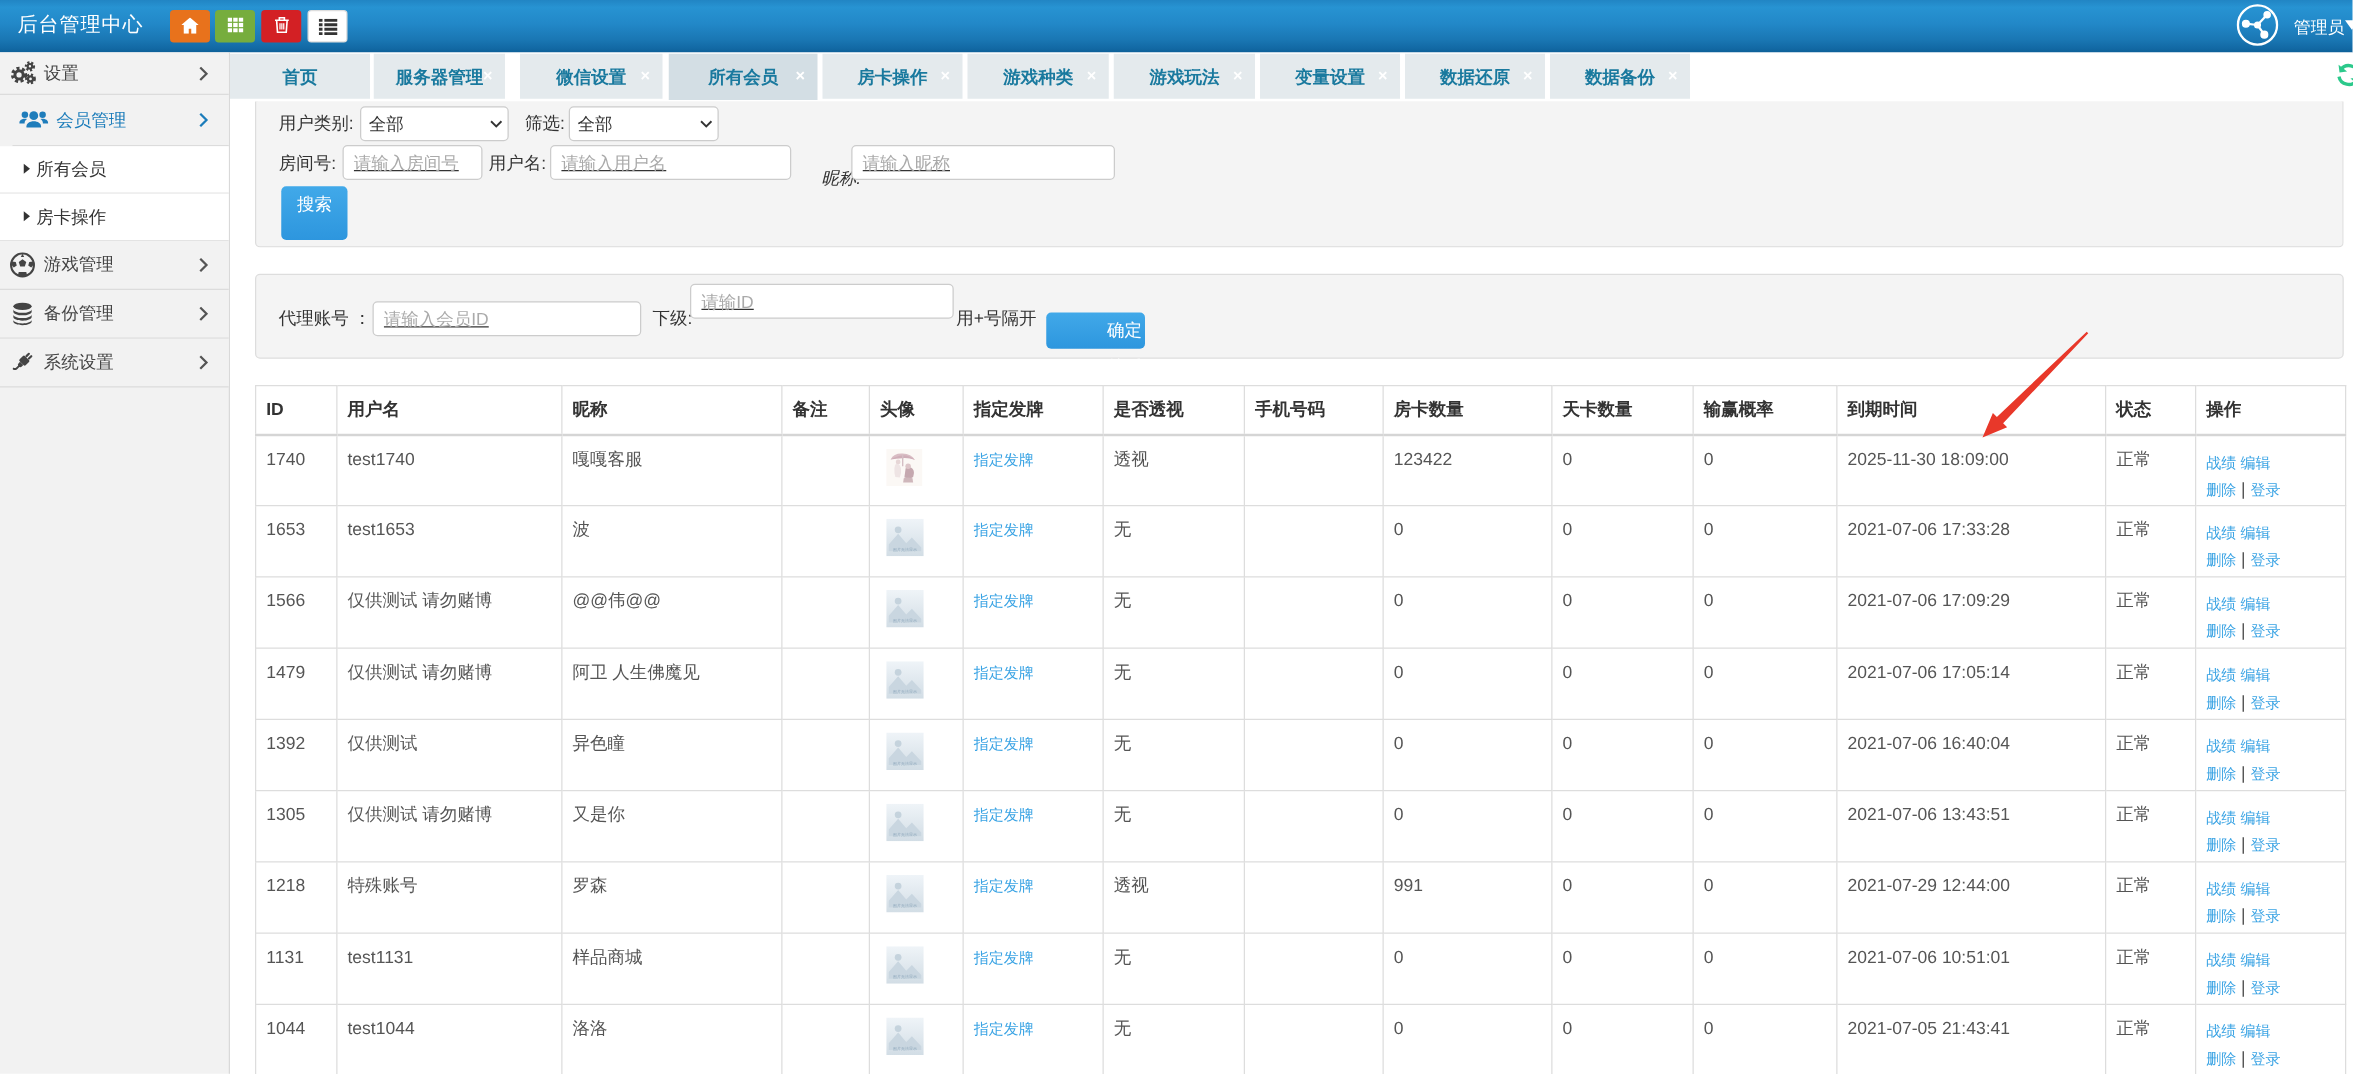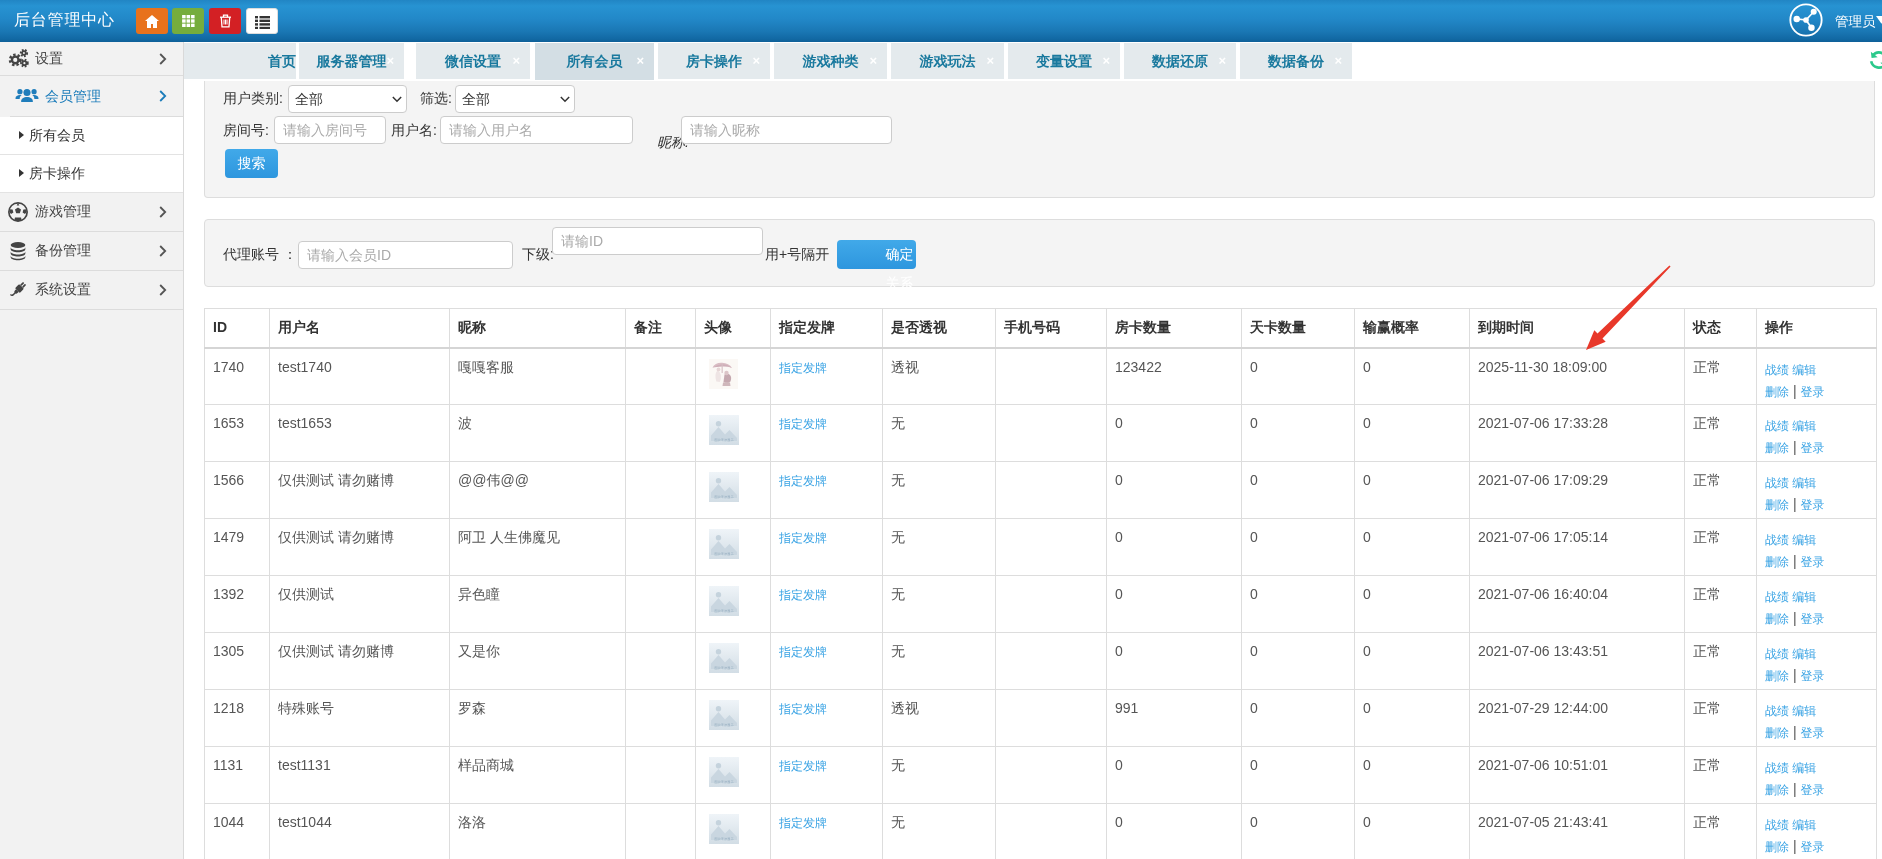--- a/index.html
+++ b/index.html
@@ -32,21 +32,21 @@
 .tab.active { background:#d3dee4; height:37px; }
 .tab .x { position:absolute; right:10px; top:0; color:#fff; font-weight:bold; font-size:13px; }
 #refreshico { position:absolute; left:1869px; top:50px; width:20px; height:20px; }
 
 
 #content { position:absolute; left:185px; top:80px; width:1697px; height:779px; background:#fff; }
 .panel { position:absolute; left:19px; width:1671px; background:#f4f4f4; border:1px solid #ddd; border-radius:4px; }
 #panel1 { top:1px; height:117px; border-top:none; border-radius:0 0 4px 4px; }
 #panel2 { top:139px; height:68px; }
 label.f { font-size:14px; color:#333; }
-input.f { height:28px; border:1px solid #ccc; border-radius:4px; font-size:14px; color:#333; padding:0 8px; background:#fff; outline:none; }
+input.f { height:28px; border:1px solid #ccc; border-radius:4px; font-size:14px; color:#333; padding:0 8px; background:#fff; outline:none;text-decoration:underline; }
 input.f::placeholder { color:#aaa; }
 select.f { height:28px; border:1px solid #ccc; border-radius:4px; font-size:14px; color:#333; padding:0 6px; background:#fff; outline:none;
   -webkit-appearance:none; appearance:none; }
 .caret { position:absolute; width:12px; height:8px; pointer-events:none; }
 .btn { display:inline-block; background:linear-gradient(180deg,#41a9e9 0%,#2d96de 100%); color:#fff; font-size:14px; border:none; border-radius:4px; text-align:center; }
 
 
 #tbl { position:absolute; left:19px; top:228px; width:1672px; border-collapse:collapse; table-layout:fixed; font-size:14px; color:#555; background:#fff; }
 #tbl th, #tbl td { border:1px solid #ddd; vertical-align:top; text-align:left; padding:10px 8px 0 8px; overflow:hidden; white-space:nowrap; }
 #tbl th { color:#333; font-weight:bold; height:39px; border-bottom:2px solid #d5d5d5; }
@@ -197,21 +197,21 @@
         </g>
       </svg>
     <span class="txt">系统设置</span>
       <svg class="chev" viewBox="0 0 8 12">
         <path d="M1.2 1l5 5-5 5" stroke="#555" stroke-width="1.8" fill="none"></path>
       </svg>
     </div>
 </div>
 
 <div id="tabstrip">
-  <div class="tab" style="left:0px;width:112px;text-align:right;">首页</div>
+  <div class="tab" style="left:0px;width:112px;">首页</div>
   <div class="tab" style="left:115px;width:105px;">服务器管理<span class="x">×</span></div>
   <div class="tab" style="left:232px;width:114px;">微信设置<span class="x">×</span></div>
   <div class="tab active" style="left:351px;width:119px;">所有会员<span class="x">×</span></div>
   <div class="tab" style="left:474px;width:112px;">房卡操作<span class="x">×</span></div>
   <div class="tab" style="left:590px;width:113px;">游戏种类<span class="x">×</span></div>
   <div class="tab" style="left:707px;width:113px;">游戏玩法<span class="x">×</span></div>
   <div class="tab" style="left:824px;width:112px;">变量设置<span class="x">×</span></div>
   <div class="tab" style="left:940px;width:112px;">数据还原<span class="x">×</span></div>
   <div class="tab" style="left:1056px;width:112px;">数据备份<span class="x">×</span></div>
 </div>
@@ -241,29 +241,29 @@
     </select>
     <svg class="caret" style="left:355px;top:15px;width:10px;height:7px;" viewBox="0 0 12 8">
         <path d="M1 1l5 5 5-5" stroke="#333" stroke-width="1.8" fill="none"></path>
       </svg>
     <label class="f abs" style="left:18px;top:41px;">房间号:</label>
     <input class="f abs" style="left: 69px; top: 35px; width: 112px;" placeholder="请输入房间号">
     <label class="f abs" style="left:186px;top:41px;">用户名:</label>
     <input class="f abs" style="left: 235px; top: 35px; width: 193px;" placeholder="请输入用户名">
     <label class="f abs" style="left:452px;top:53px;font-style:italic;">昵称:</label>
     <input class="f abs" style="left: 476px; top: 35px; width: 211px;" placeholder="请输入昵称">
-    <div class="btn abs" style="left:20px;top:68px;width:53px;height:29px;line-height:29px;">搜索</div>
+    <div class="btn abs" style="left:20px;top:68px;width:53px;height:43px;line-height:29px;">搜索</div>
   </div>
   <div class="panel" id="panel2">
     <label class="f abs" style="left:18px;top:26px;">代理账号 ：</label>
     <input class="f abs" style="left: 93px; top: 21px; width: 215px;" placeholder="请输入会员ID">
     <label class="f abs" style="left:317px;top:26px;">下级:</label>
     <input class="f abs" style="left: 347px; top: 7px; width: 211px;" placeholder="请输ID">
     <label class="f abs" style="left:560px;top:26px;">用+号隔开</label>
-    <div class="btn abs" style="left:632px;top:20px;width:79px;height:29px;line-height:29px;padding-left:46px;">确定关系</div>
+    <div class="btn abs" style="left:632px;top:30px;width:79px;height:29px;line-height:29px;padding-left:46px;">确定关系</div>
   </div>
 
   <table id="tbl">
     <colgroup>
       <col style="width:65px">
         <col style="width:180px">
         <col style="width:176px">
         <col style="width:70px">
       <col style="width:75px">
         <col style="width:112px">

